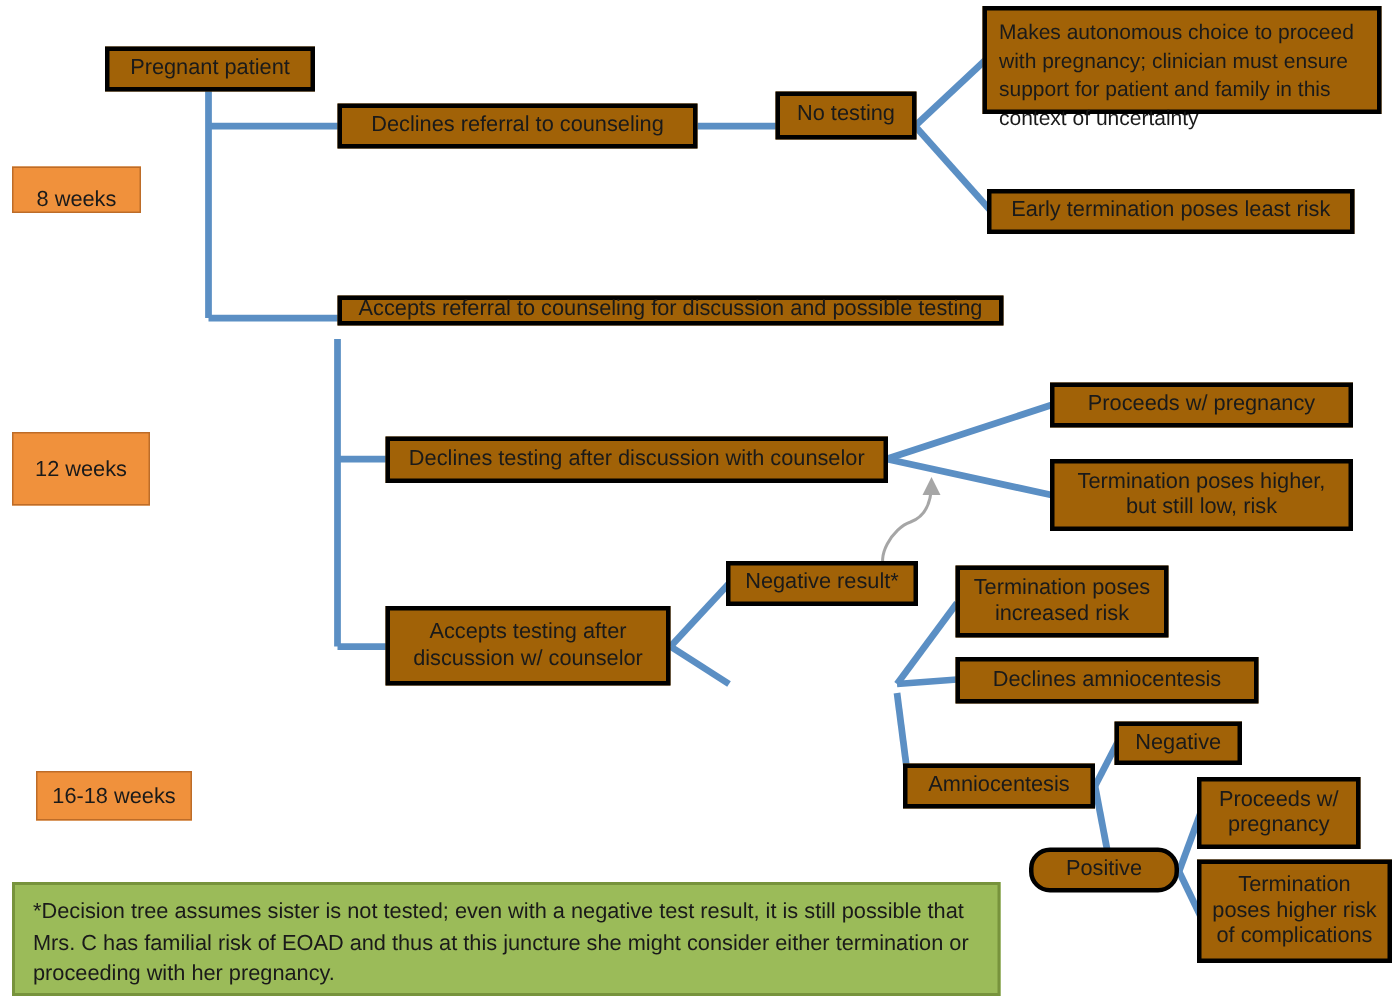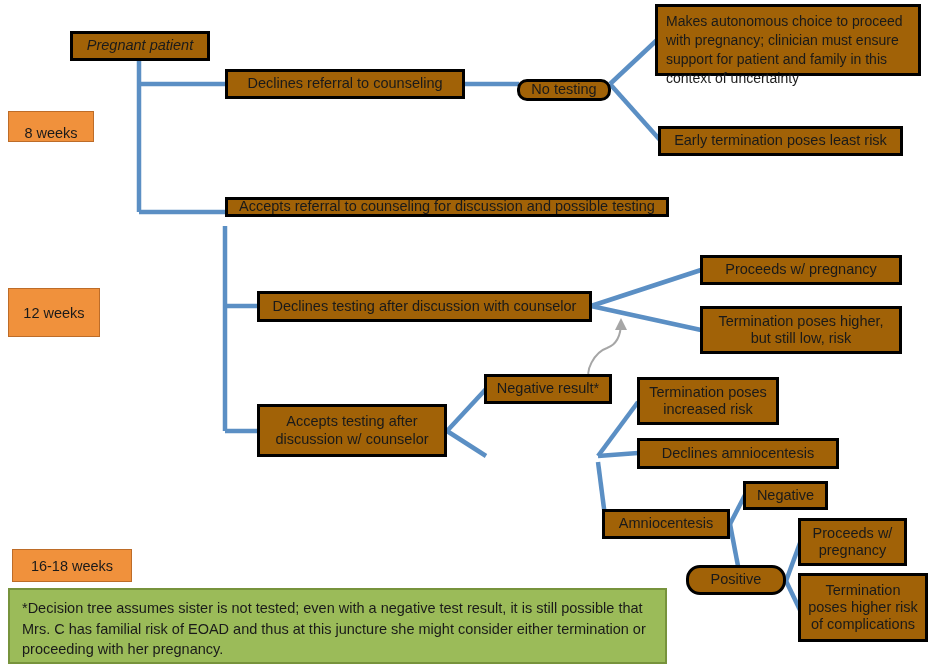--- a/index.html
+++ b/index.html
@@ -125,33 +125,33 @@
       <path d="M615,330 L621,318 L627,330" fill="#A6A6A6" stroke="none"></path>
     </g>
   </svg>
 
   <div class="badge" style="left:8px; top:111px; width:86px; height:31px;align-items:flex-end;">
     <span>8 weeks</span>
   </div>
   <div class="badge" style="left:8px; top:288px; width:92px; height:49px;">
     <span>12 weeks</span>
   </div>
-  <div class="badge" style="left:12px; top:514px; width:120px; height:33px;margin-top:35px;">
+  <div class="badge" style="left:24px; top:514px; width:104px; height:33px;">
     <span>16-18 weeks</span>
   </div>
 
-  <div class="node" style="left:70px; top:31px; width:140px; height:30px;font-style:italic;">
+  <div class="node" style="left:70px; top:31px; width:140px; height:30px;">
     <span>Pregnant patient</span>
   </div>
 
   <div class="node" style="left:225px; top:69px; width:240px; height:30px;">
     <span>Declines referral to counseling</span>
   </div>
 
-  <div class="node" style="left:517px; top:79px; width:94px; height:22px;border-radius:10px;">
+  <div class="node" style="left:517px; top:61px; width:94px; height:32px;">
     <span>No testing</span>
   </div>
 
   <div class="node big" style="left:655px; top:4px; width:266px; height:72px;">
     <span>Makes autonomous choice to proceed with pregnancy; clinician must ensure support for patient and family in this context of uncertainty</span>
   </div>
 
   <div class="node" style="left:658px; top:126px; width:245px; height:30px;">
     <span>Early termination poses least risk</span>
   </div>

